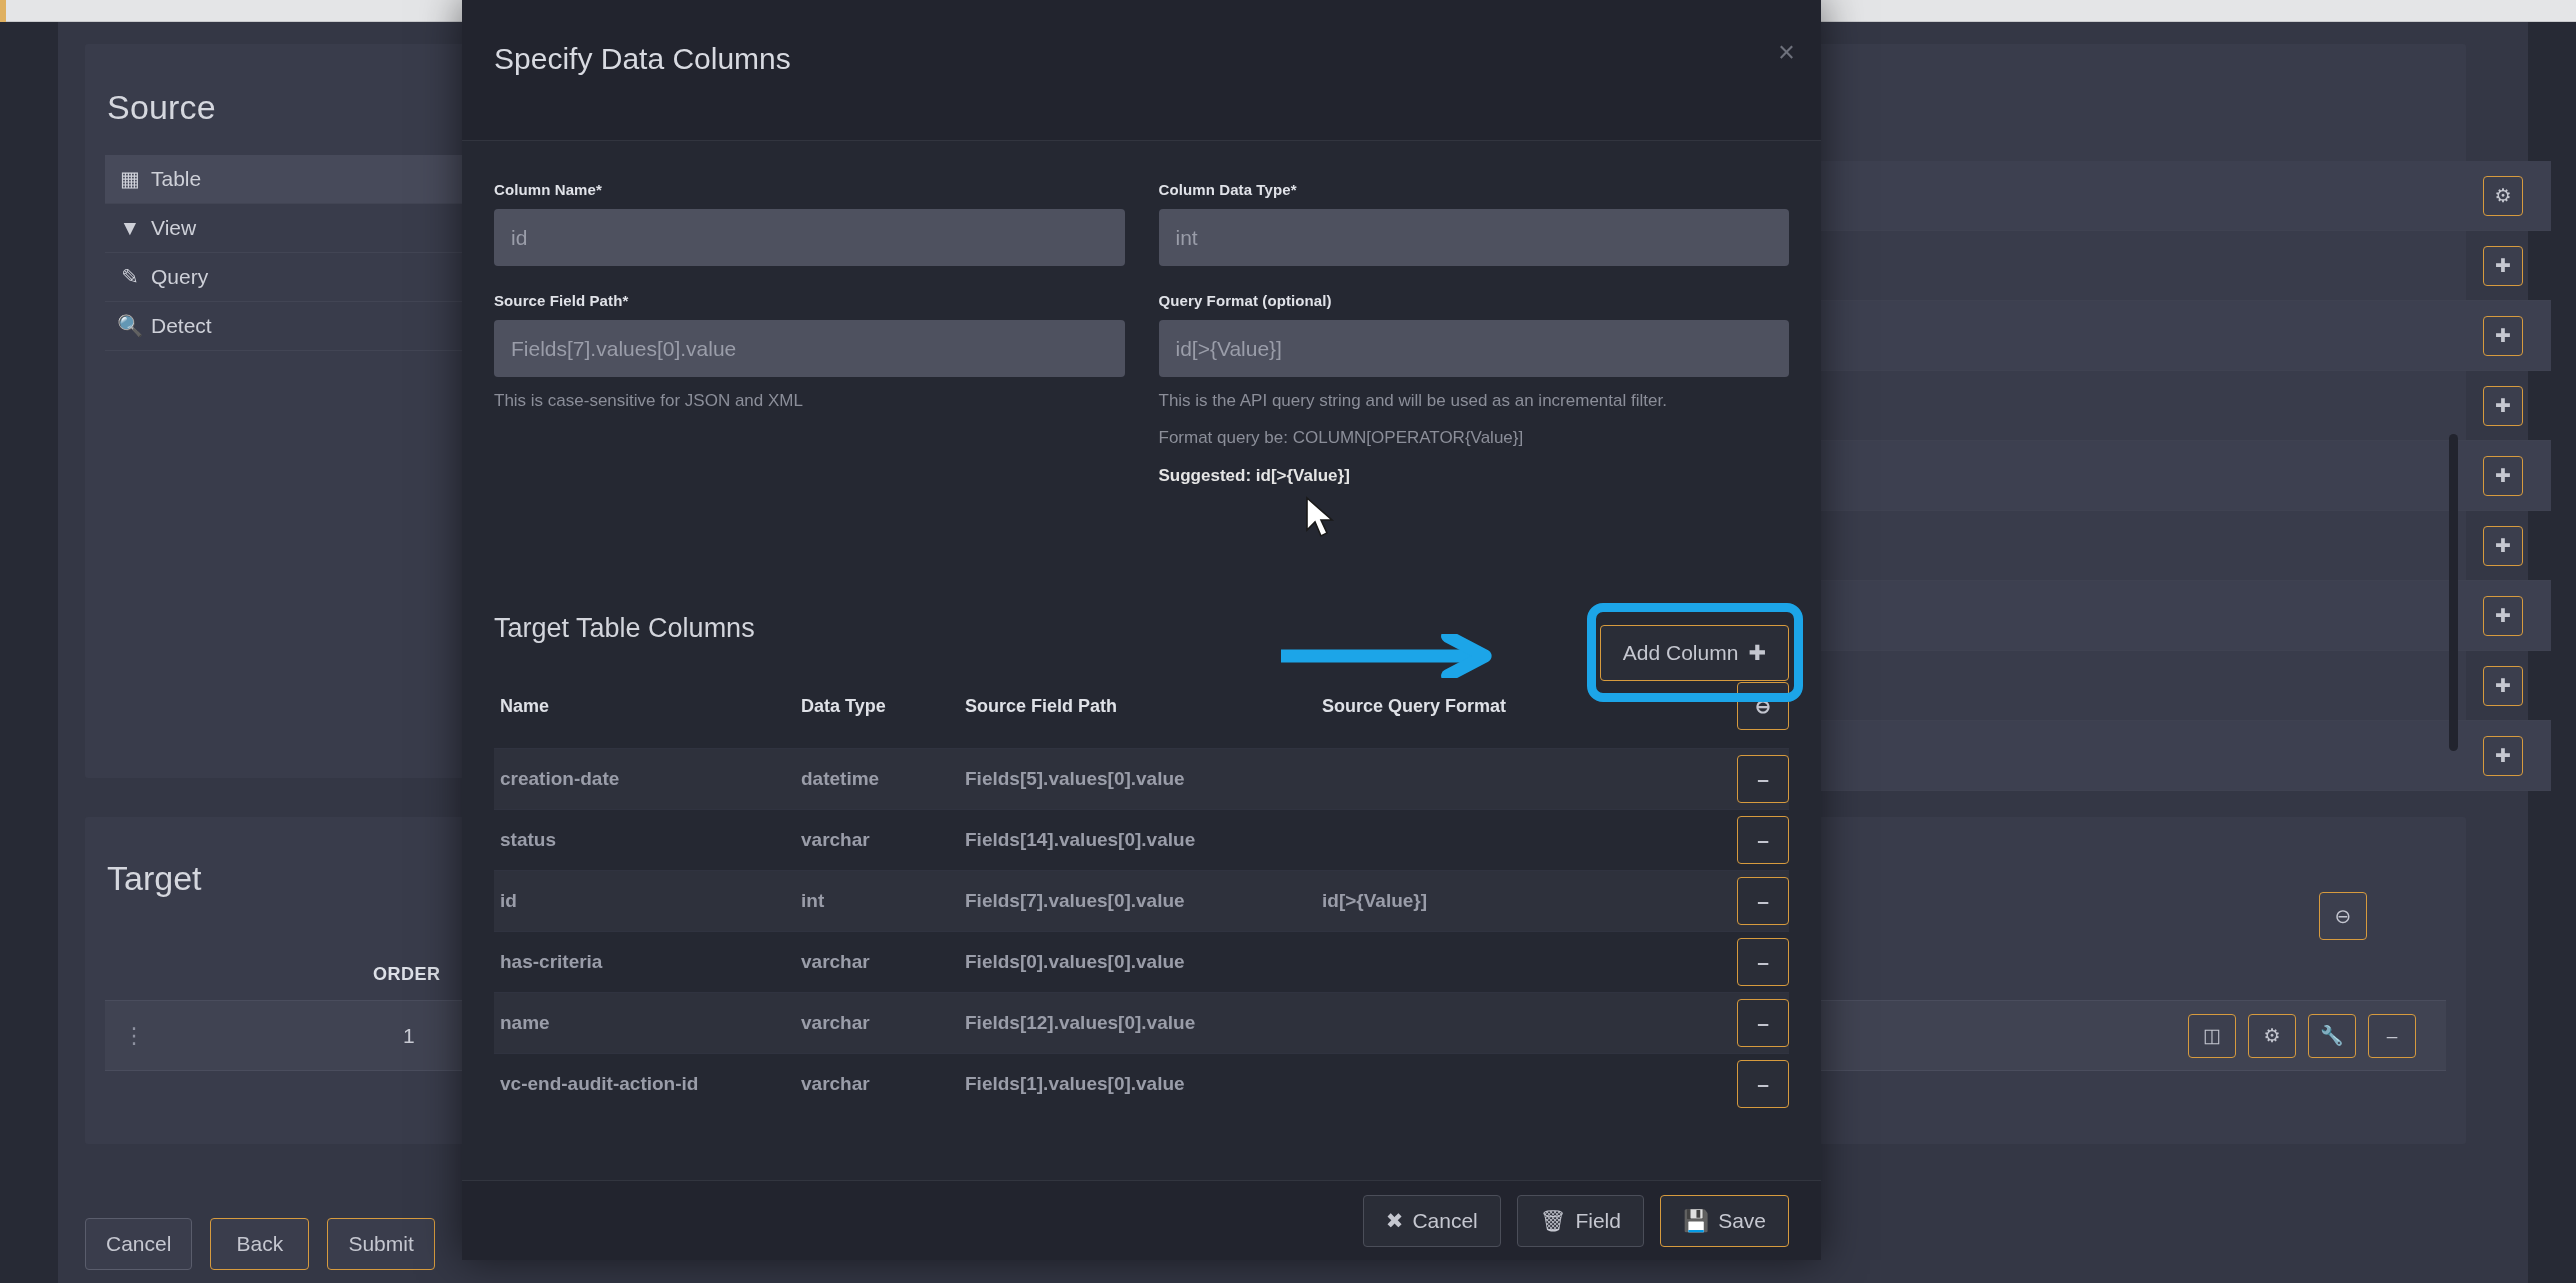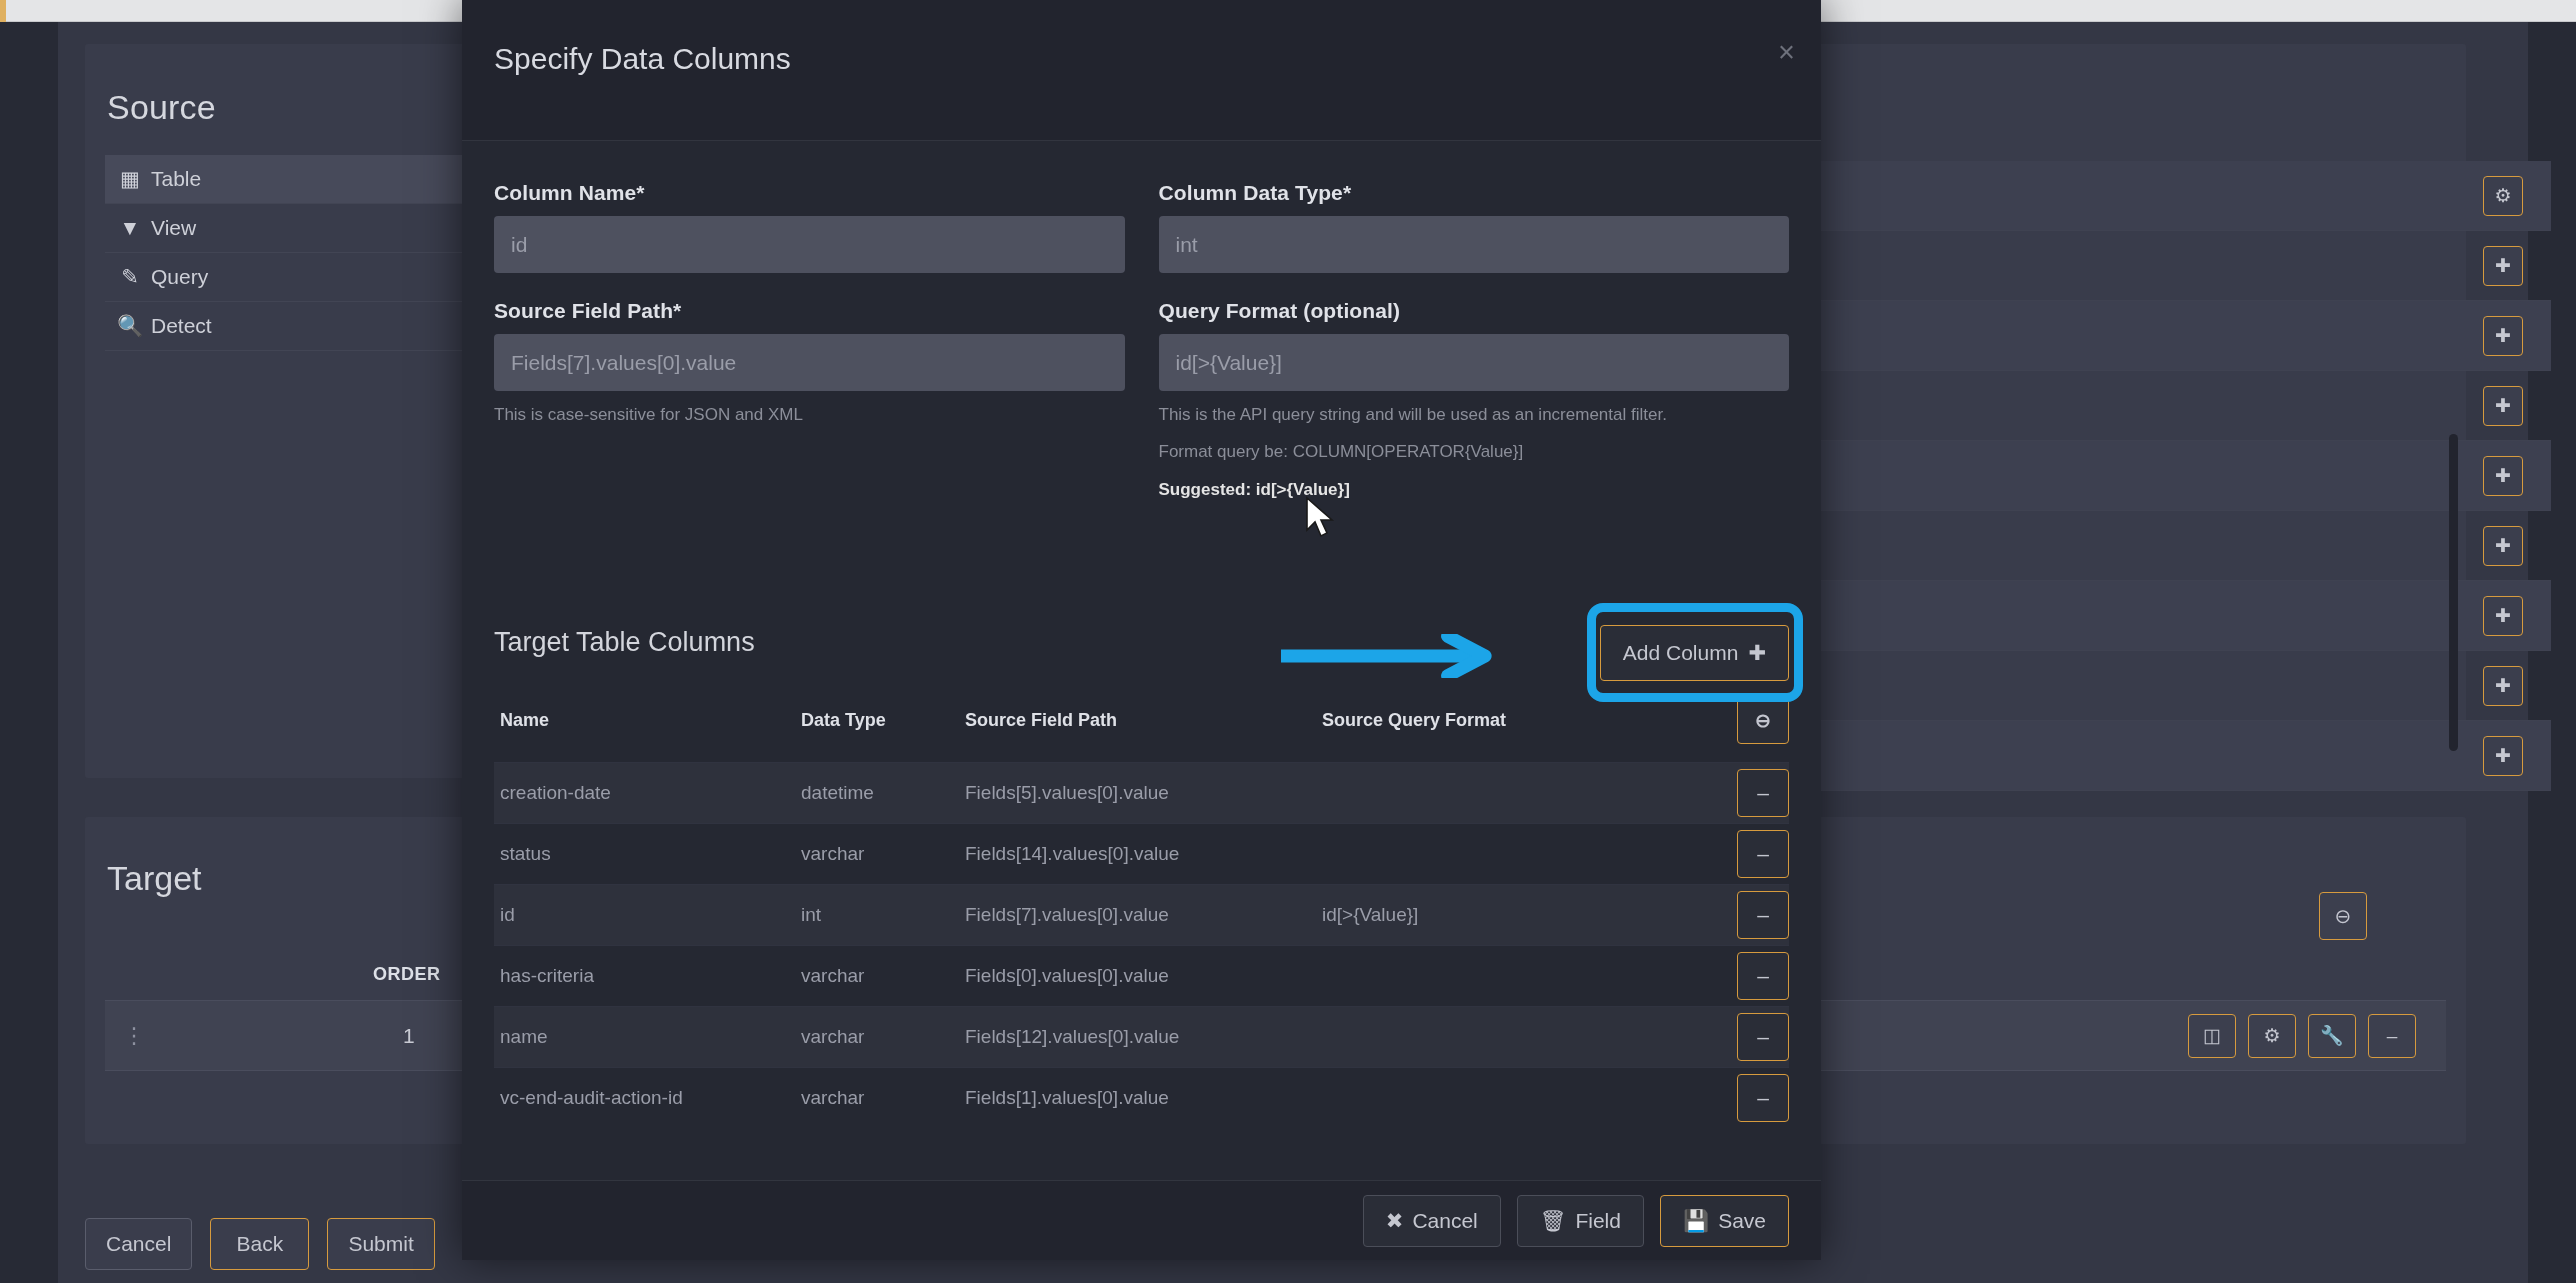--- a/index.html
+++ b/index.html
@@ -162,21 +162,21 @@
     font-size: 21px; color: #c5c7d0; background: #2a2d37;
     border: 1px solid #4b4e59; border-radius: 4px;
   }
   .ft-btn.accent { border-color: #d79b3e; }
 
   
   .form-grid {
     display: grid; grid-template-columns: 1fr 1fr; column-gap: 34px;
   }
   .field-label {
-    font-size: 21px; font-weight: bold; color: #e0e2e8; margin-bottom: 11px;
+    font-size: 15px; font-weight: bold; color: #e0e2e8; margin-bottom: 11px;
     letter-spacing: 0.1px;
   }
   .field-input {
     width: 100%; height: 57px; border-radius: 4px; border: none;
     background: #4e515f; color: #9a9da9; font-size: 21px;
     padding: 0 17px; font-family: "Liberation Sans", sans-serif;
   }
   .field-input::placeholder { color: #9a9da9; opacity: 1; }
   .hint { font-size: 17px; color: #8b8e99; line-height: 1.5; margin-top: 11px; }
   .hint .ital { }
@@ -215,21 +215,21 @@
   .tt th {
     text-align: left; font-size: 18px; font-weight: bold; color: #dfe1e7;
     padding: 0 0 18px 0;
   }
   .tt th.c-name { width: 307px; padding-left: 6px; }
   .tt th.c-type { width: 164px; }
   .tt th.c-path { width: 357px; }
   .tt th.c-qf  { width: auto; }
   .tt th.c-act { width: 91px; }
   .tt td {
-    font-size: 19px; color: #9a9da9; height: 61px; vertical-align: middle;
+    font-size: 19px; color: #9a9da9; height: 61px; vertical-align: middle; font-weight: bold;
   }
   .tt td.c-name { padding-left: 6px; }
   .tt tbody tr.odd td { background: #2e313c; }
   .tt tbody tr td { border-top: 1px solid #303340; }
   .cell-btn {
     width: 52px; height: 48px; border: 1px solid #d79b3e; border-radius: 4px;
     background: #2a2d37; color: #c3c5cf; font-size: 21px;
     display: flex; align-items: center; justify-content: center; margin-left: auto;
   }
   .head-btn {

